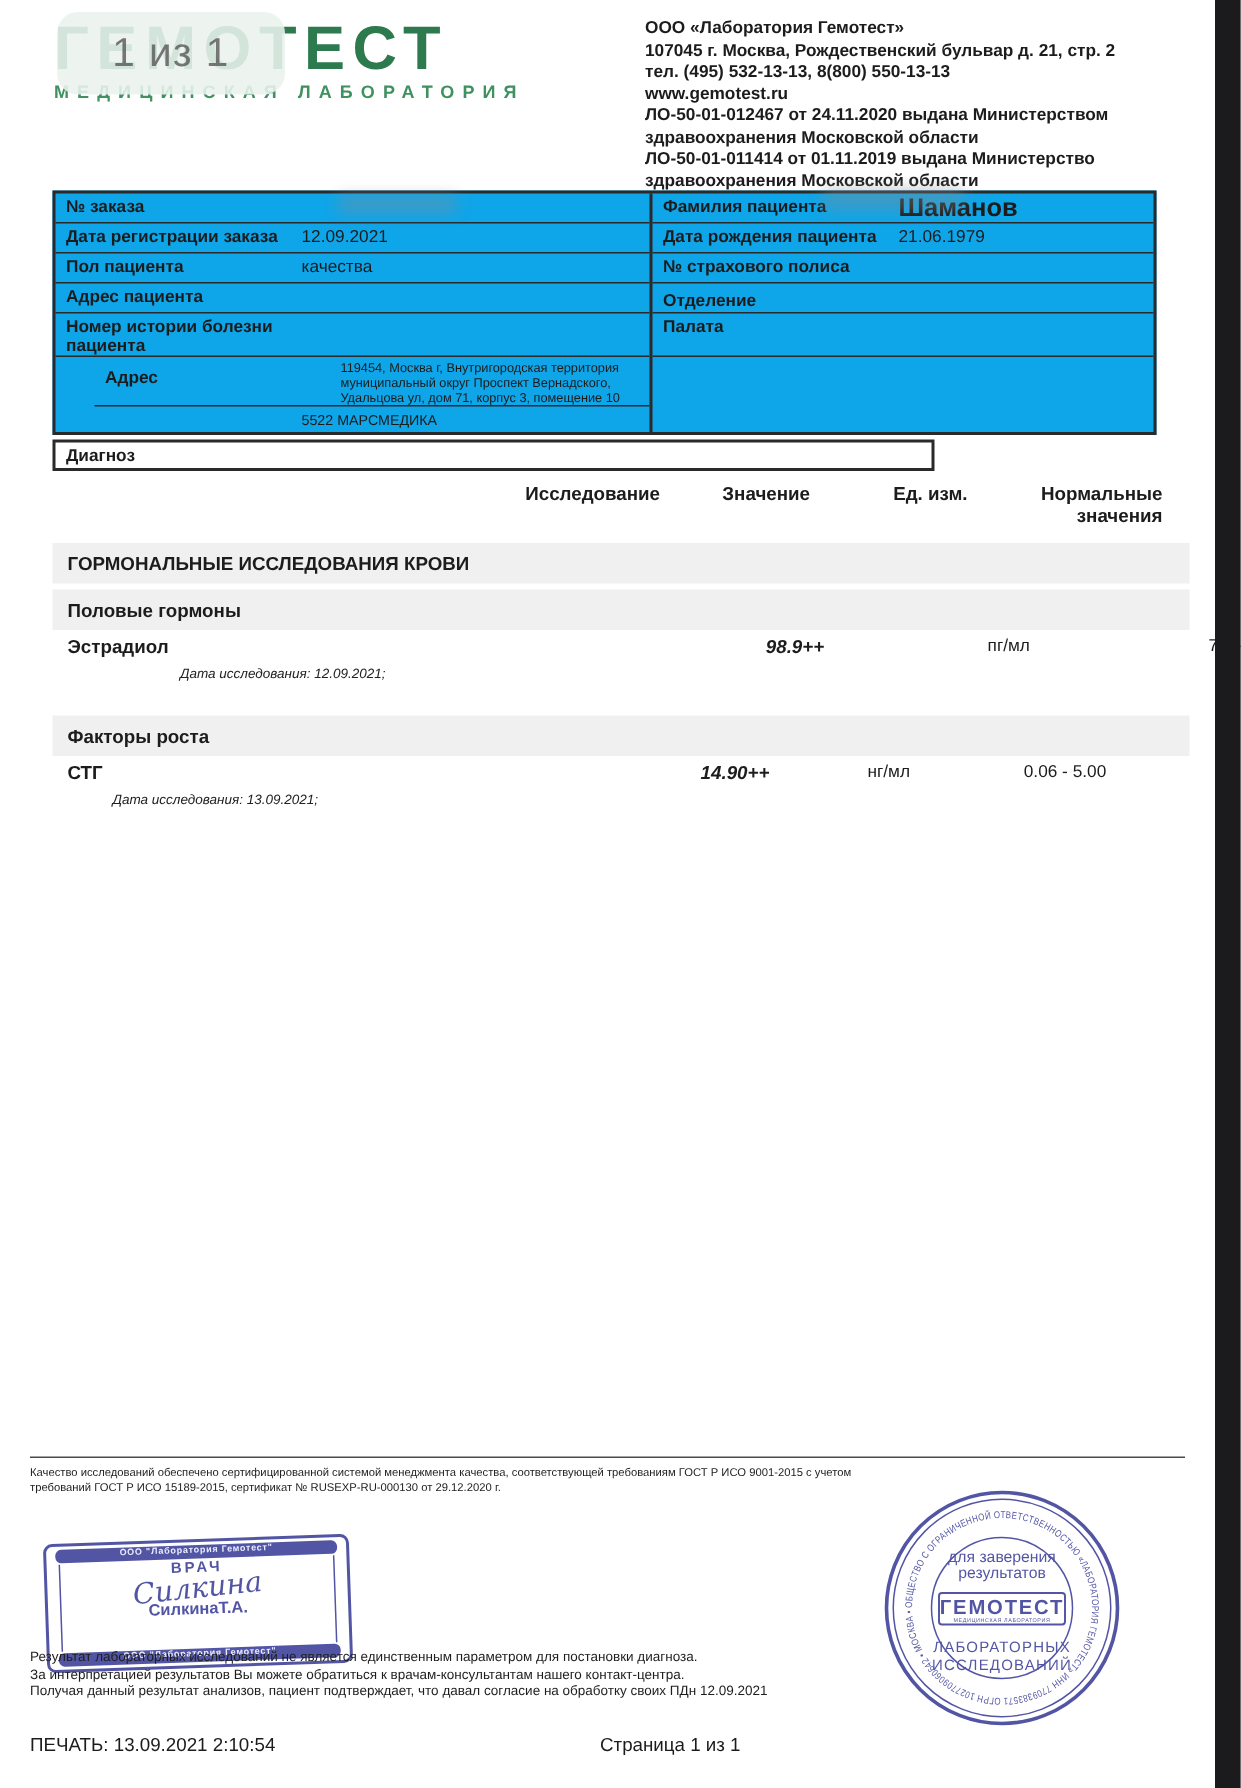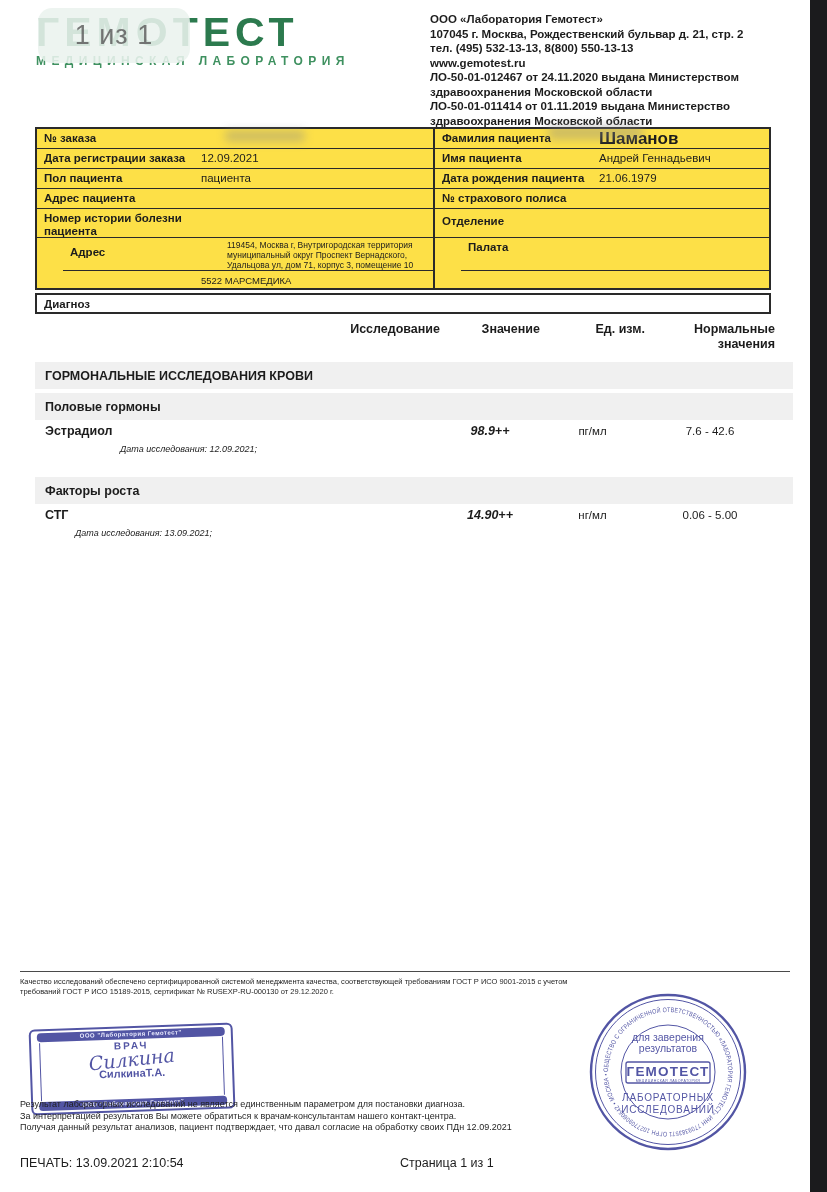--- a/index.html
+++ b/index.html
@@ -19,37 +19,37 @@
   .logo-sub { margin-top:2px; font-size:12px; font-weight:bold; color:#3f9160; letter-spacing:5.4px; }
   .page-badge {
     position:absolute; left:38px; top:8px; width:152px; height:55px;
     background:rgba(234,243,238,0.88); border-radius:14px;
     display:flex; align-items:center; justify-content:center;
     font-size:27px; color:rgba(95,95,95,0.85); letter-spacing:1px;
   }
   .header-info { position:absolute; left:430px; top:12px; width:368px; font-size:11.5px; font-weight:bold; line-height:14.5px; }
 
   
-  .ptable { position:absolute; left:35px; top:127px; width:736px; height:163px; border:2px solid #2a2a2a; display:flex; background:#fde047; }
+  .ptable { position:absolute; left:35px; top:127px; width:736px; height:163px; border:2px solid #2a2a2a; display:flex; background:#0ea5e9; }
   .pt-col { display:flex; flex-direction:column; }
   .pt-left  { width:398px; border-right:2px solid #2a2a2a; }
   .pt-right { flex:1; }
   .pt-row { display:flex; border-bottom:1px solid #2a2a2a; overflow:hidden; }
   .pt-row:nth-child(1),.pt-row:nth-child(2),.pt-row:nth-child(3),.pt-row:nth-child(4){ height:20px; }
   .pt-row:nth-child(5){ height:29px; }
   .pt-row:nth-child(6){ height:33px;margin-left:26px; }
   .pt-row:nth-child(7){ height:17px; border-bottom:none; flex:1; }
   .pt-label { font-weight:bold; font-size:11.5px; line-height:13px; padding:3px 2px 0 7px; width:162px; flex:none; }
   .pt-value { font-size:11.5px; line-height:13px; padding:3px 4px 0 2px; flex:1; }
   .pt-value.small { font-size:8.5px; line-height:10px; padding-top:2px; }
   .pt-value.surname { font-size:17px; font-weight:bold; line-height:18px; padding-top:1px; }
   .smudge { position:absolute; background:#8a8a8a; filter:blur(5px); opacity:0.4; border-radius:4px; }
 
   
-  .diag { position:absolute; left:35px; top:293px; width:736px; height:21px; border:2px solid #2a2a2a;
+  .diag { position:absolute; left:35px; top:293px; width:588px; height:21px; border:2px solid #2a2a2a;
           font-weight:bold; font-size:11.5px; padding:3px 0 0 7px; }
 
   
   .r-grid { position:absolute; left:35px; width:740px; display:grid; grid-template-columns:405px 100px 105px 130px; }
   .r-head { top:322px; font-weight:bold; font-size:12.5px; }
   .r-head > div { text-align:right; line-height:15px; }
   .band { position:absolute; left:35px; width:758px; height:27px; background:#f0f0f0;
           font-weight:bold; font-size:12.5px; display:flex; align-items:center; padding-left:10px; }
   .r-row { font-size:11.5px; }
   .r-name { font-weight:bold; font-size:12.5px; padding-left:10px; }
@@ -108,21 +108,21 @@
       <div class="pt-row">
         <div class="pt-label">№ заказа</div>
         <div class="pt-value"></div>
       </div>
       <div class="pt-row">
         <div class="pt-label">Дата регистрации заказа</div>
         <div class="pt-value">12.09.2021</div>
       </div>
       <div class="pt-row">
         <div class="pt-label">Пол пациента</div>
-        <div class="pt-value">пациента</div>
+        <div class="pt-value">качества</div>
       </div>
       <div class="pt-row">
         <div class="pt-label">Адрес пациента</div>
         <div class="pt-value"></div>
       </div>
       <div class="pt-row">
         <div class="pt-label">Номер истории болезни пациента</div>
         <div class="pt-value"></div>
       </div>
       <div class="pt-row">
@@ -131,24 +131,20 @@
       </div>
       <div class="pt-row">
         <div class="pt-label"></div>
         <div class="pt-value" style="font-size:9.5px">5522 МАРСМЕДИКА</div>
       </div>
     </div>
     <div class="pt-col pt-right">
       <div class="pt-row">
         <div class="pt-label">Фамилия пациента</div>
         <div class="pt-value surname">Шаманов</div>
-      </div>
-      <div class="pt-row">
-        <div class="pt-label">Имя пациента</div>
-        <div class="pt-value">Андрей Геннадьевич</div>
       </div>
       <div class="pt-row">
         <div class="pt-label">Дата рождения пациента</div>
         <div class="pt-value">21.06.1979</div>
       </div>
       <div class="pt-row">
         <div class="pt-label">№ страхового полиса</div>
         <div class="pt-value"></div>
       </div>
       <div class="pt-row">
@@ -176,21 +172,21 @@
     <div>Нормальные значения</div>
   </div>
 
   <div class="band" style="top:393px;">
     <span>Половые гормоны</span>
   </div>
 
   <div class="band" style="top:362px;">
     <span>ГОРМОНАЛЬНЫЕ ИССЛЕДОВАНИЯ КРОВИ</span>
   </div>
-  <div class="r-grid r-row" style="top:424px;">
+  <div class="r-grid r-row" style="top:424px;gap:40px;">
     <div class="r-name">Эстрадиол</div>
     <div class="r-val">98.9++</div>
     <div class="r-unit">пг/мл</div>
     <div class="r-norm">7.6 - 42.6</div>
   </div>
   <div class="r-note" style="top:444px;margin-left:45px;">Дата исследования: 12.09.2021;</div>
 
   <div class="band" style="top:477px;">
     <span>Факторы роста</span>
   </div>

